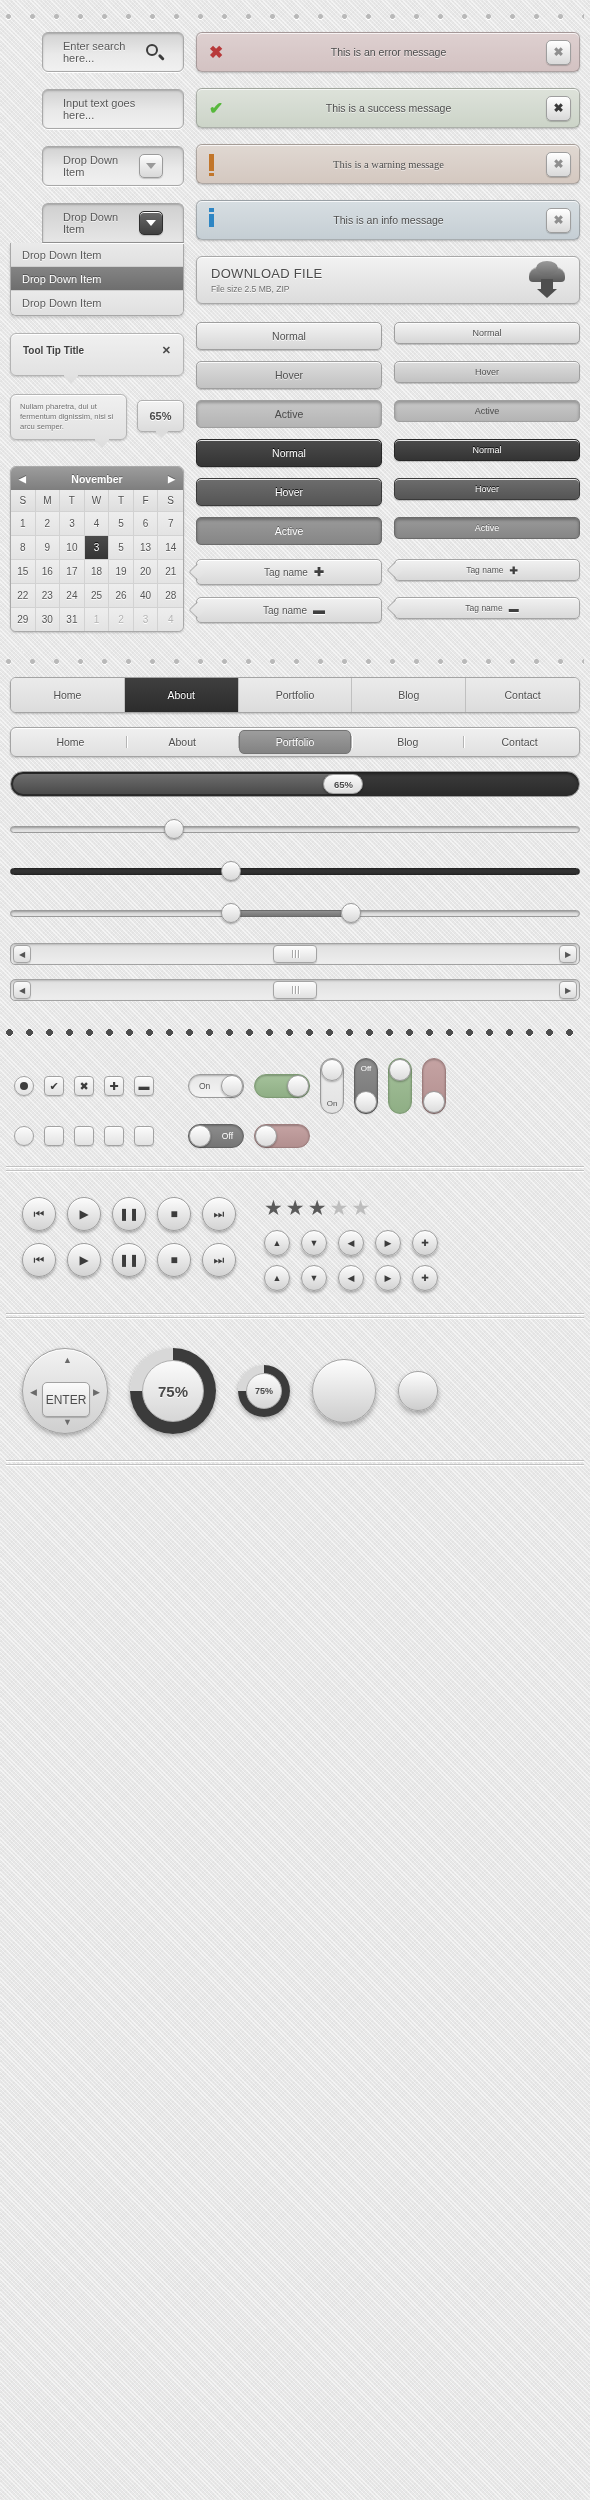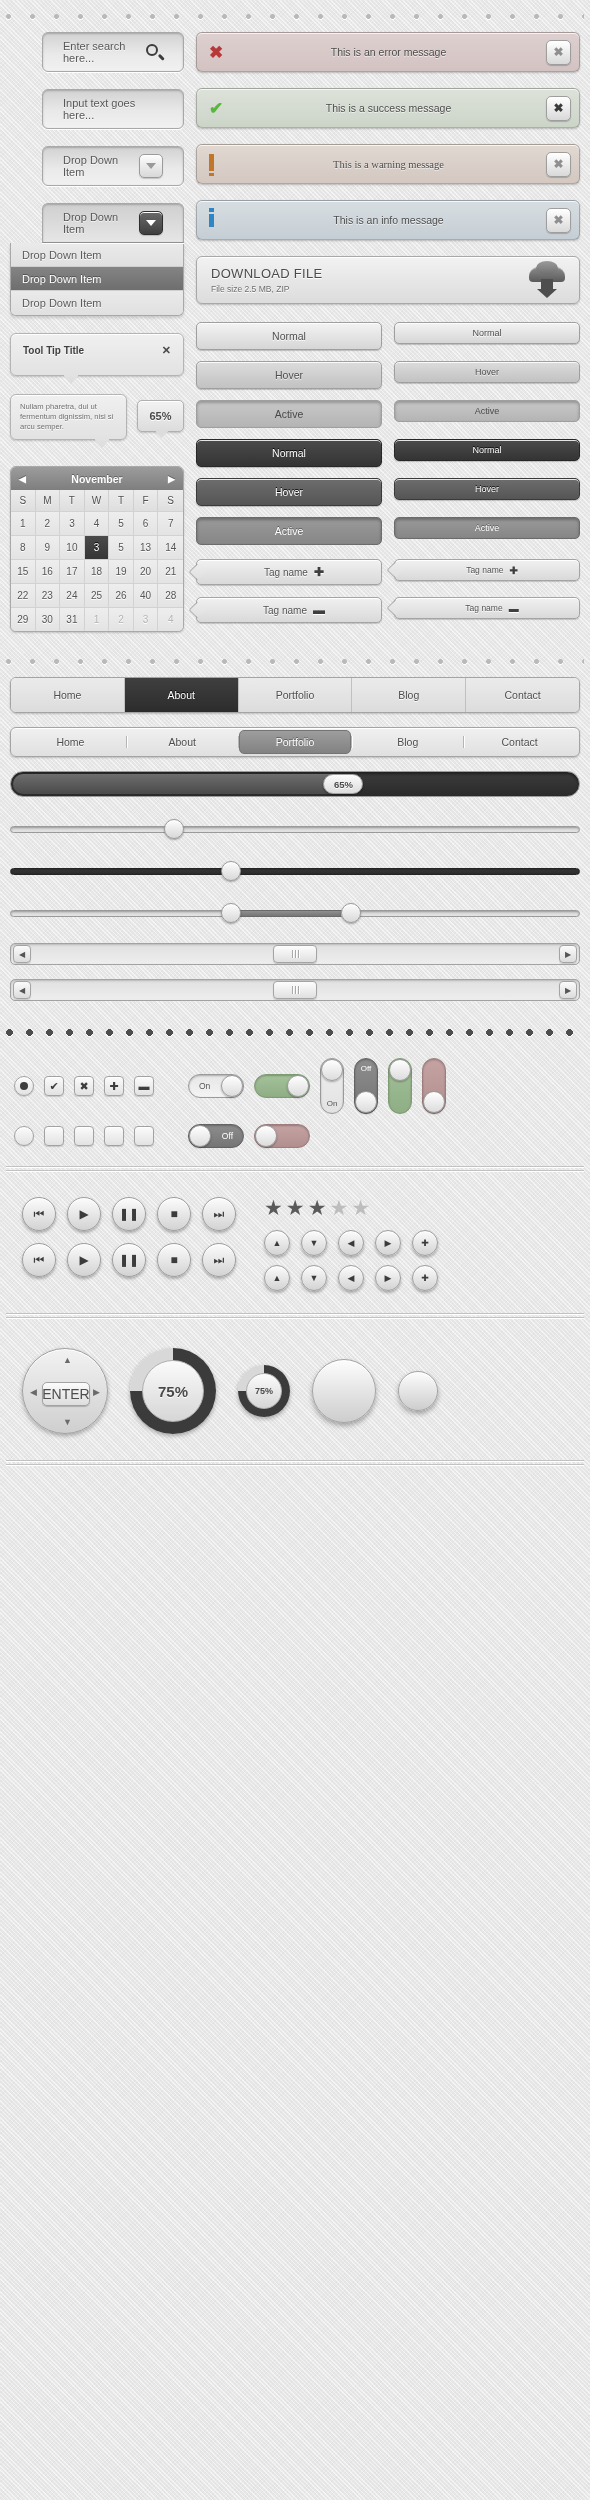--- a/index.html
+++ b/index.html
@@ -308,23 +308,23 @@
           box-shadow:0 2px 3px rgba(0,0,0,.28), inset 0 1px 0 #fff;
           display:flex;align-items:center;justify-content:center;color:#3c3c3c;font-size:12px;}
   .mbtn.sm{width:26px;height:26px;font-size:9px;}
   .stars { display:flex; gap:3px; font-size:21px; color:#5a5a5a; line-height:1; }
   .stars .off { color:#bdbdbd; }
 
   
   .dpad { position:relative; width:86px;height:86px;border-radius:50%;
           background:linear-gradient(#f2f2f2,#cfcfcf); border:1px solid #a0a0a0;
           box-shadow:0 2px 4px rgba(0,0,0,.3), inset 0 1px 0 #fff; }
-  .dpad .center{position:absolute;left:19px;top:33px;width:48px;height:24px;border-radius:5px;
+  .dpad .center{position:absolute;left:19px;top:33px;width:48px;height:35px;border-radius:5px;
           background:linear-gradient(#fbfbfb,#dedede);border:1px solid #a2a2a2;
-          display:flex;align-items:center;justify-content:center;font-size:14px;color:#4d4d4d;
+          display:flex;align-items:center;justify-content:center;font-size:12px;color:#4d4d4d;
           box-shadow:0 1px 1px rgba(0,0,0,.2);}
   .dpad .a{position:absolute;color:#6a6a6a;font-size:9px;}
   .dpad .au{left:40px;top:6px;} .dpad .ad{left:40px;bottom:6px;}
   .dpad .al{left:7px;top:38px;} .dpad .ar{right:7px;top:38px;}
 
   .knob-big{width:86px;height:86px;border-radius:50%;position:relative;
       background:conic-gradient(#3b3b3b 0 75%, #d8d8d8 75% 100%);
       box-shadow:0 2px 4px rgba(0,0,0,.3);}
   .knob-big .in{position:absolute;left:12px;top:12px;width:62px;height:62px;border-radius:50%;
       background:linear-gradient(#fbfbfb,#d6d6d6);border:1px solid #b0b0b0;

